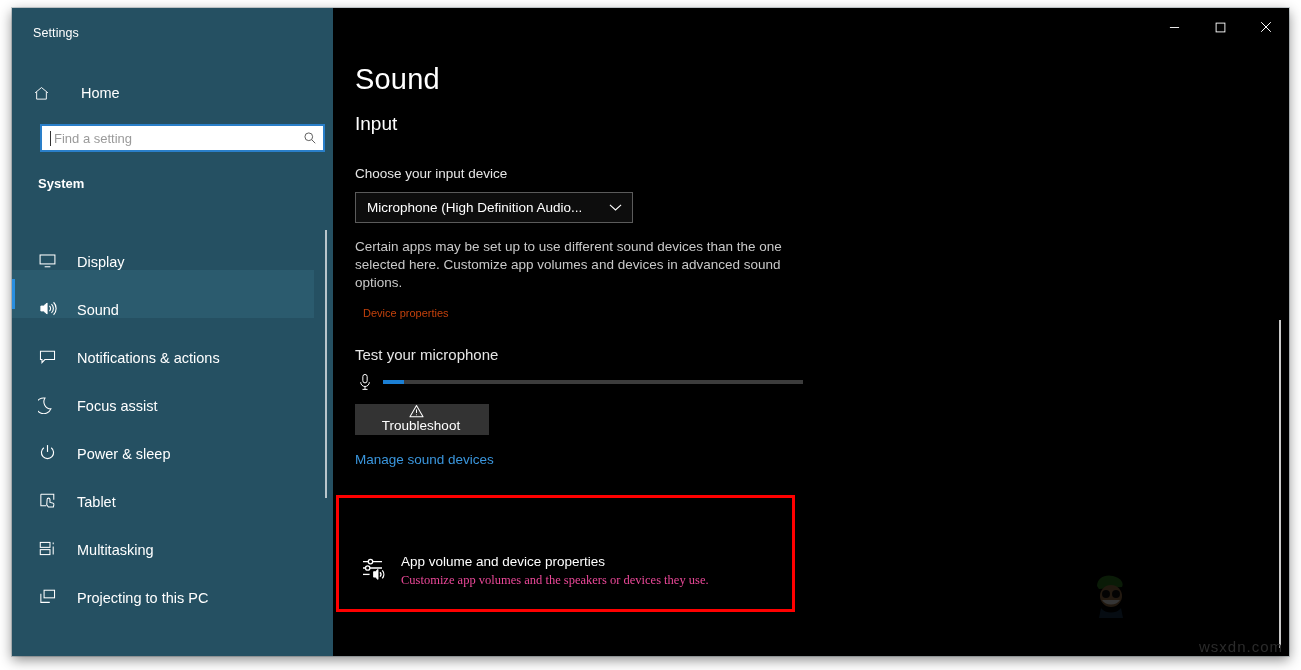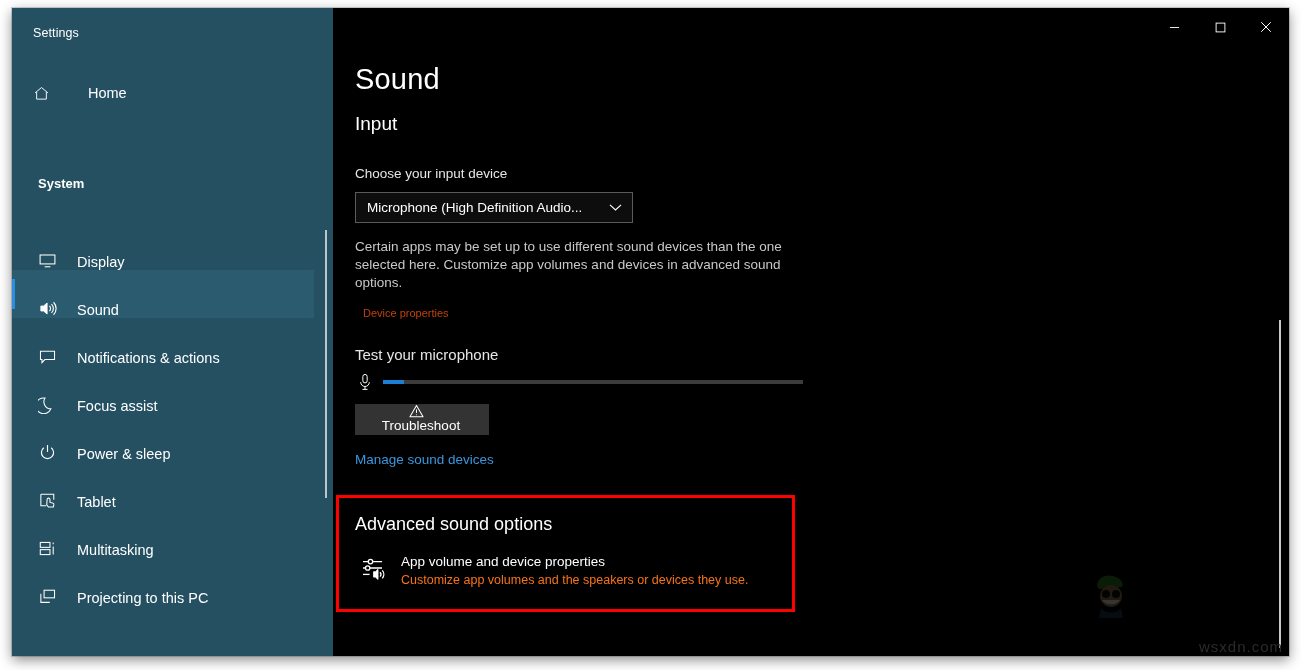--- a/index.html
+++ b/index.html
@@ -76,21 +76,21 @@
     left: 0;
     top: 68px;
     width: 300px;
     height: 34px;
     display: flex;
     align-items: center;
     padding-left: 21px;
     box-sizing: border-box;
   }
   #home-row .nav-icon { width: 30px; display:flex; align-items:center; }
-  #home-row .nav-label { font-size: 14.5px; margin-left: 25px; }
+  #home-row .nav-label { font-size: 14.5px; margin-left: 18px; }
 
   #search-wrap {
     position: absolute;
     left: 28px;
     top: 116px;
     width: 285px;
     height: 28px;
     background: #ffffff;
     border: 2px solid #2a7fc9;
     box-sizing: border-box;
@@ -338,21 +338,21 @@
   #app-volume-row {
     position: absolute;
     left: 18px;
     top: 56px;
     display: flex;
     align-items: flex-start;
   }
   #app-volume-icon { width: 34px; flex: 0 0 34px; display:flex; align-items:center; justify-content:center; color:#ffffff; padding-top: 2px;}
   #app-volume-text { margin-left: 10px; }
   #app-volume-title { font-size: 13.5px; color: #ffffff; }
-  #app-volume-sub { font-size: 12.5px; color: #f97316; margin-top: 4px; }
+  #app-volume-sub { font-size: 12.5px; color: #ec4899; margin-top: 4px; font-family: Liberation Serif, serif; }
 
   #main-scroll {
     position: absolute;
     right: 8px;
     top: 312px;
     width: 2px;
     height: 328px;
     background: #c9c9c9;
   }
 
@@ -388,20 +388,30 @@
       <div id="home-row">
         <span class="nav-icon">
           <svg width="17" height="17" viewBox="0 0 20 20" fill="none" stroke="#ffffff" stroke-width="1.1">
             <path d="M2.5 9.2 L10 3 L17.5 9.2"></path>
             <path d="M4.3 8.3 V16.6 H15.7 V8.3"></path>
           </svg>
         </span>
         <span class="nav-label">Home</span>
       </div>
 
+      <div id="search-wrap">
+        <div id="search-caret"></div>
+        <input id="search-input" type="text" placeholder="Find a setting" style="">
+        <span id="search-icon-btn">
+          <svg width="14" height="14" viewBox="0 0 16 16" fill="none" stroke="#5a5a5a" stroke-width="1.1">
+            <circle cx="6.6" cy="6.6" r="4.4"></circle>
+            <path d="M9.9 9.9 L14 14"></path>
+          </svg>
+        </span>
+      </div>
 
       <div id="section-label">System</div>
 
       <div id="navlist">
 
         <div class="nav-item">
           <span class="nav-icon">
             <svg width="19" height="19" viewBox="0 0 20 20" fill="none" stroke="#ffffff" stroke-width="1.1">
               <rect x="2.2" y="4.2" width="15.6" height="9.4"></rect>
               <path d="M7 16.6 H13"></path>
@@ -548,21 +558,20 @@
             <path d="M8 5.8 V9.6"></path>
             <circle cx="8" cy="11.5" r="0.55" fill="#ffffff" stroke="none"></circle>
           </svg>
         </span>
         <span>Troubleshoot</span>
       </div>
 
       <a id="manage-link" href="#">Manage sound devices</a>
 
       <div id="advanced-block">
-        <div id="advanced-heading">Advanced sound options</div>
         <div id="app-volume-row">
           <span id="app-volume-icon">
             <svg width="26" height="24" viewBox="0 0 26 24" fill="none" stroke="#ffffff" stroke-width="1.3">
               <path d="M2 5.6 H7.2 M11.8 5.6 H21"></path>
               <circle cx="9.5" cy="5.6" r="2.2"></circle>
               <path d="M2 12 H4.4 M9 12 H21"></path>
               <circle cx="6.7" cy="12" r="2.2"></circle>
               <path d="M2 18.4 H8.6"></path>
               <path d="M12.6 15.7 H14.4 L17 13.4 V23.4 L14.4 21.1 H12.6 Z" fill="#ffffff" stroke="#ffffff" stroke-width="0.9" stroke-linejoin="round"></path>
               <path d="M19 16.2 A3.2 3.2 0 0 1 19 20.6"></path>

